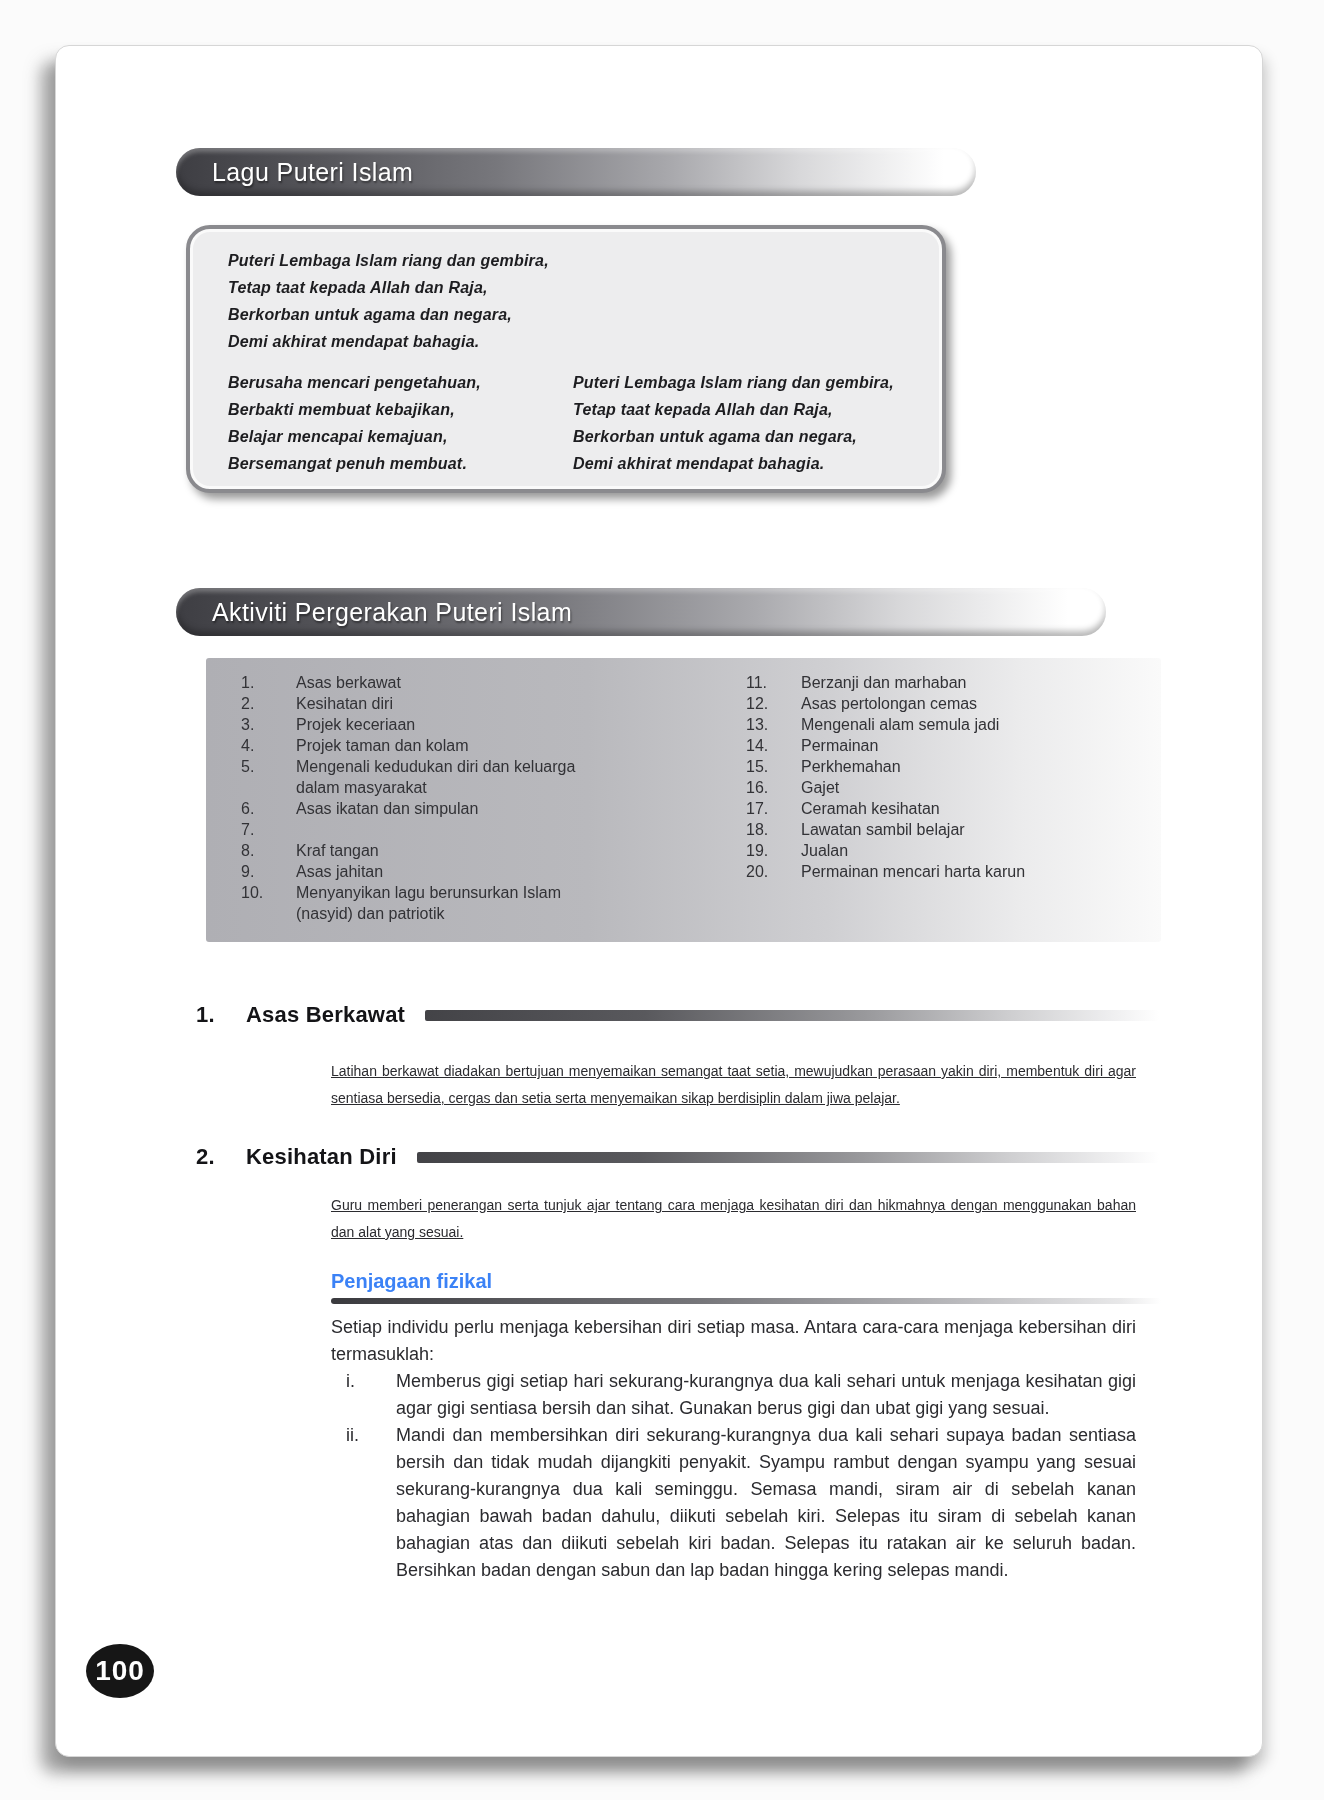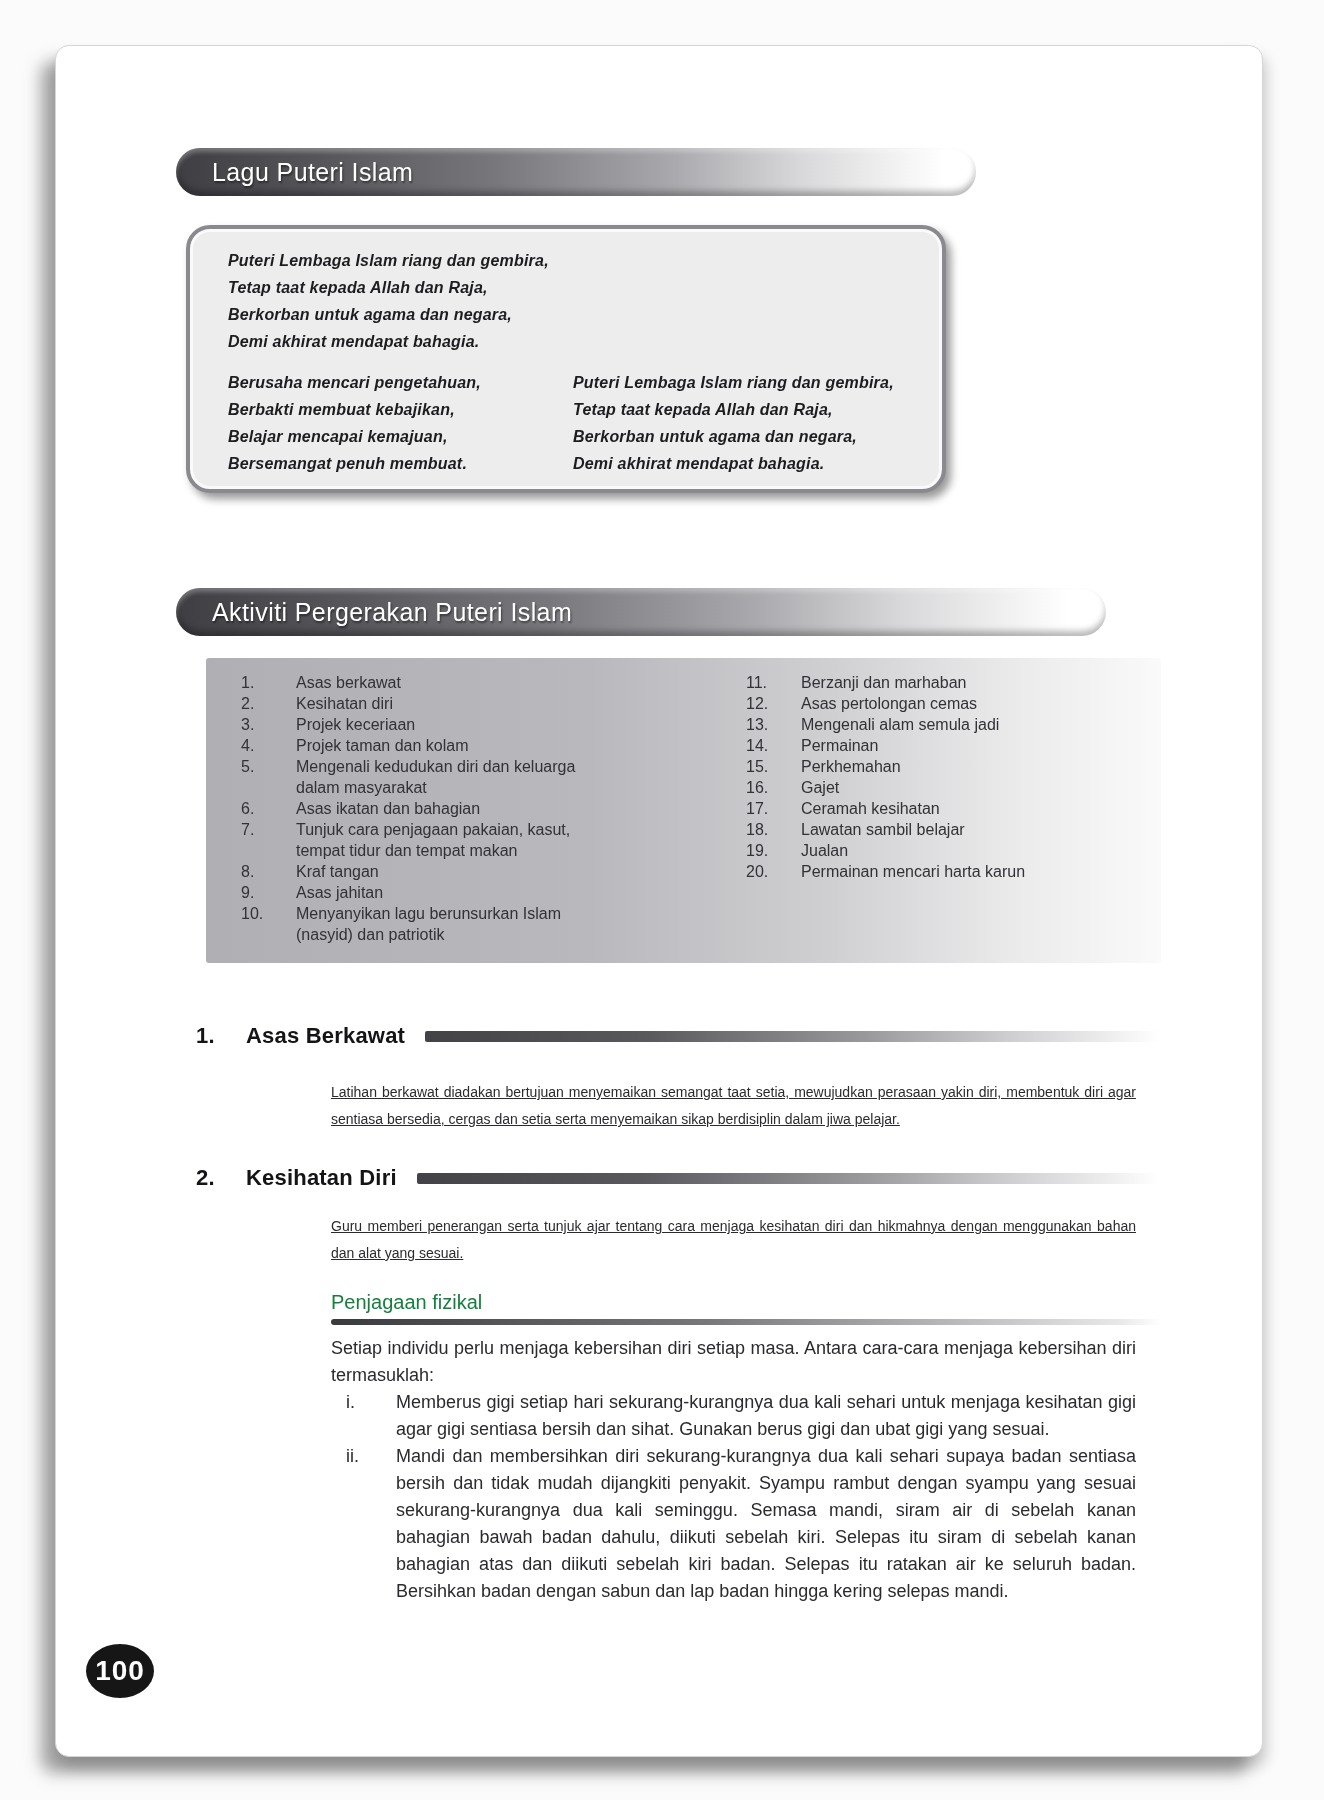--- a/index.html
+++ b/index.html
@@ -92,21 +92,21 @@
     font-size:14px;
     line-height:27px;
     text-align:justify;
     color:#2b2b2f;
     text-decoration:underline;
   }
   .para--tight { margin-top:22px; }
   
   .sub-head {
     margin:24px 0 0 275px;
-    font-size:20px; font-weight:normal; color:#15803d;
+    font-size:20px; font-weight:bold; color:#3b82f6;
   }
   .sub-rule {
     margin:5px 0 0 275px;
     width:830px; height:6px; border-radius:3px;
     background:linear-gradient(to right,#3a3a3e,#77777b 45%,#b9b9bc 75%,#e8e8e9 95%,rgba(255,255,255,0));
   }
   .sub-intro {
     margin:10px 0 0 275px;
     width:805px;
     font-size:18px; line-height:27px; text-align:justify;
@@ -187,26 +187,25 @@
           <span class="act-text">Projek taman dan kolam</span>
         </div>
 
         <div class="act-item">
           <span class="act-num">5.</span>
           <span class="act-text">Mengenali kedudukan diri dan keluarga dalam masyarakat</span>
         </div>
 
         <div class="act-item">
           <span class="act-num">6.</span>
-          <span class="act-text">Asas ikatan dan bahagian</span>
+          <span class="act-text">Asas ikatan dan simpulan</span>
         </div>
 
         <div class="act-item">
           <span class="act-num">7.</span>
-          <span class="act-text">Tunjuk cara penjagaan pakaian, kasut, tempat tidur dan tempat makan</span>
         </div>
 
         <div class="act-item">
           <span class="act-num">8.</span>
           <span class="act-text">Kraf tangan</span>
         </div>
 
         <div class="act-item">
           <span class="act-num">9.</span>
           <span class="act-text">Asas jahitan</span>

